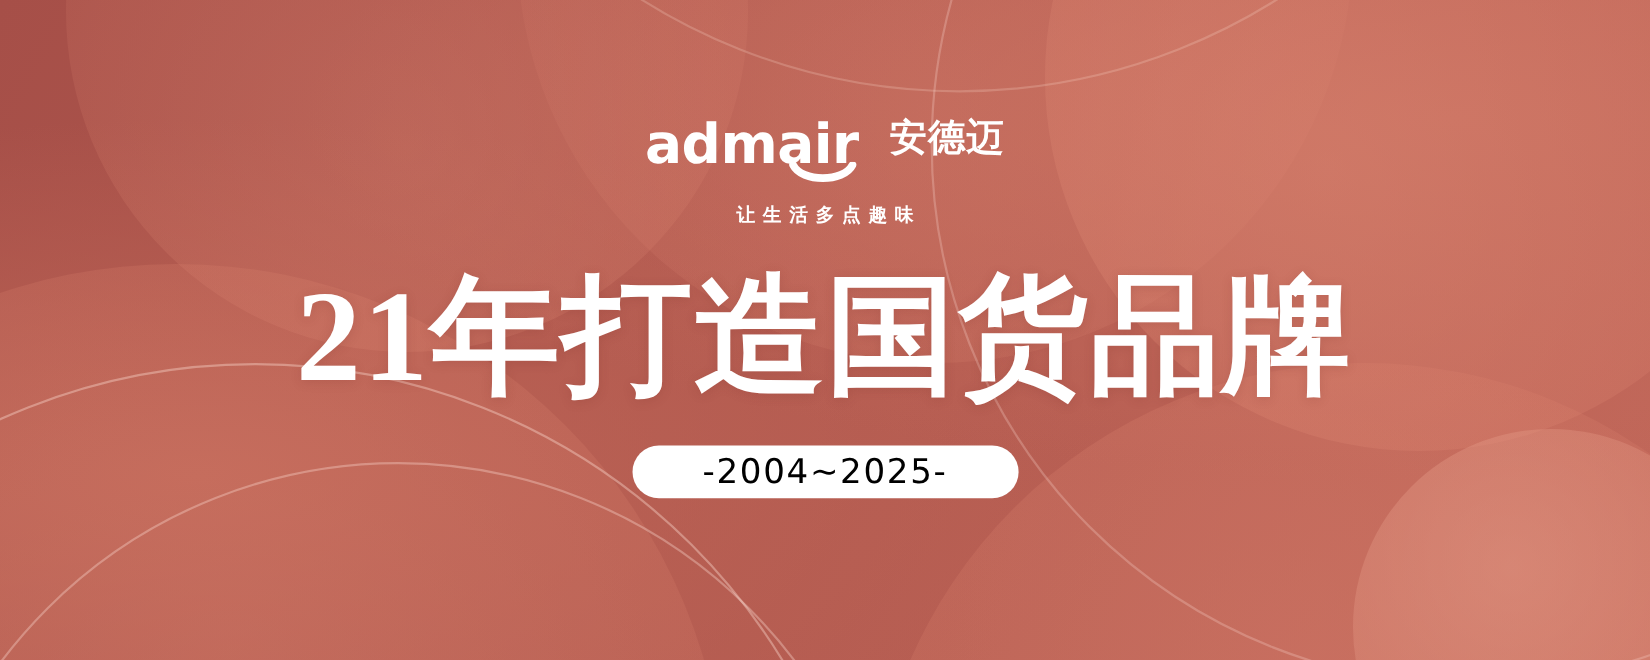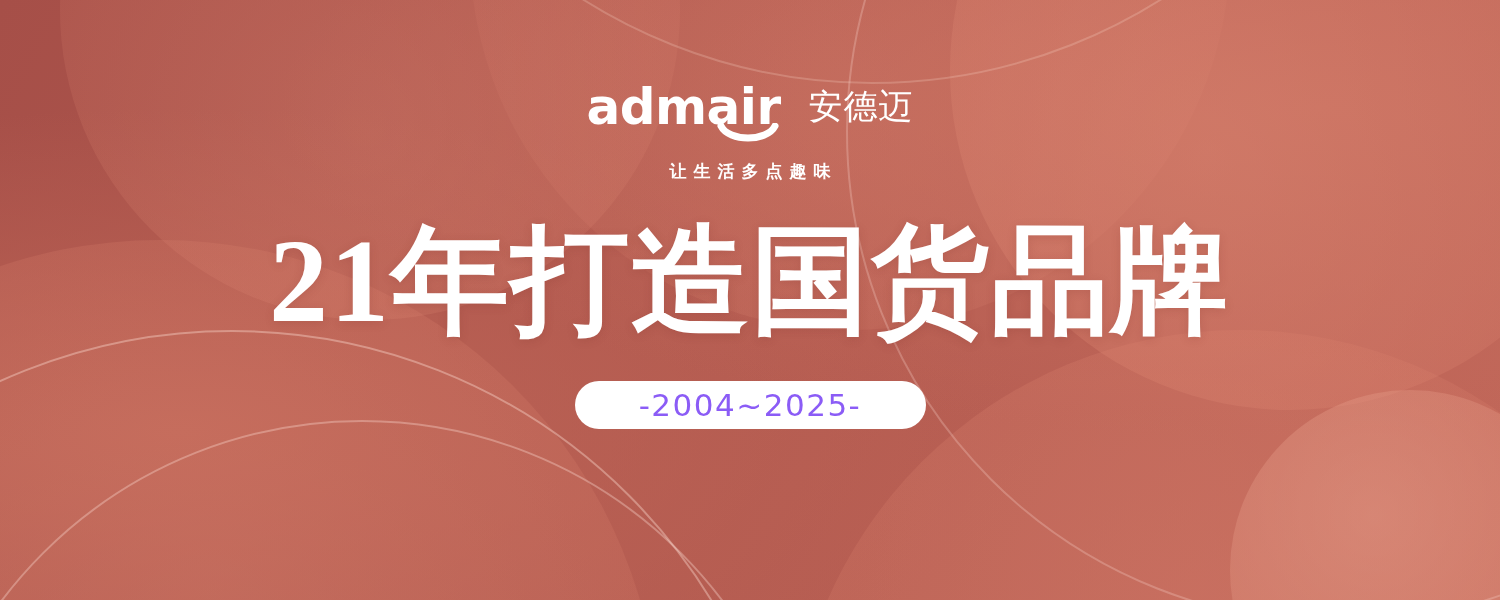--- a/index.html
+++ b/index.html
@@ -106,23 +106,23 @@
     position: relative;
     z-index: 5;
     width: 100%;
     height: 100%;
     display: flex;
     flex-direction: column;
     align-items: center;
   }
 
   .logo-row {
-    margin-top: 84px;
+    margin-top: 108px;
     display: flex;
-    align-items: center;
+    align-items: flex-start;
     justify-content: center;
     gap: 28px;
   }
 
   .wordmark {
     position: relative;
     color: #ffffff;
     font-size: 50px;
     line-height: 0.92;
     font-weight: 700;
@@ -135,21 +135,21 @@
     bottom: -15px;
     width: 62px;
     height: 22px;
     overflow: hidden;
   }
   .wordmark .smile svg { display: block; }
 
   .cn-brand {
     color: #ffffff;
     font-size: 34px;
-    font-weight: 400;
+    font-weight: 700;
     line-height: 1;
     letter-spacing: 1px;
     padding-bottom: 3px;
     font-family: "DejaVu Sans", "Liberation Sans", sans-serif;
   }
 
   .tagline {
     margin-top: 30px;
     color: #ffffff;
     font-size: 17px;
@@ -177,21 +177,21 @@
     border-radius: 999px;
     height: 48px;
     min-width: 351px;
     display: flex;
     align-items: center;
     justify-content: center;
     box-sizing: border-box;
     padding: 0 26px;
   }
   .badge-text {
-    color: #8b5cf6;
+    color: #000000;
     font-size: 31px;
     font-weight: 500;
     letter-spacing: 1.5px;
     line-height: 1;
     font-family: "DejaVu Sans", "Liberation Sans", sans-serif;
   }
 </style>
 </head>
 <body>
 

